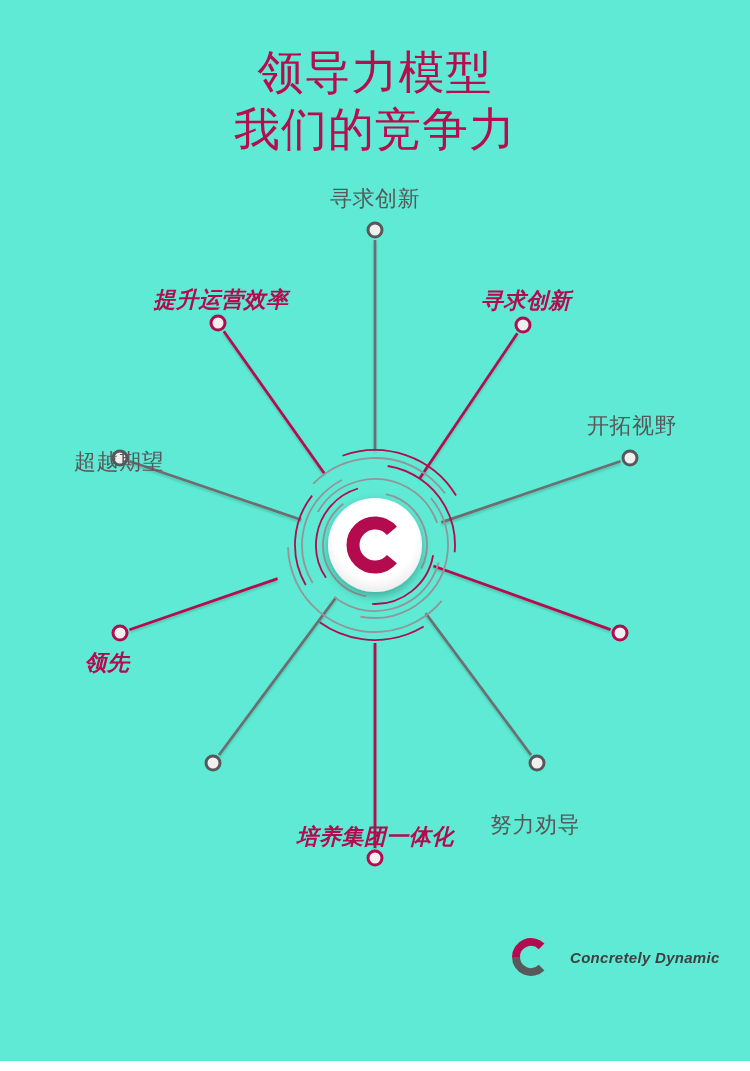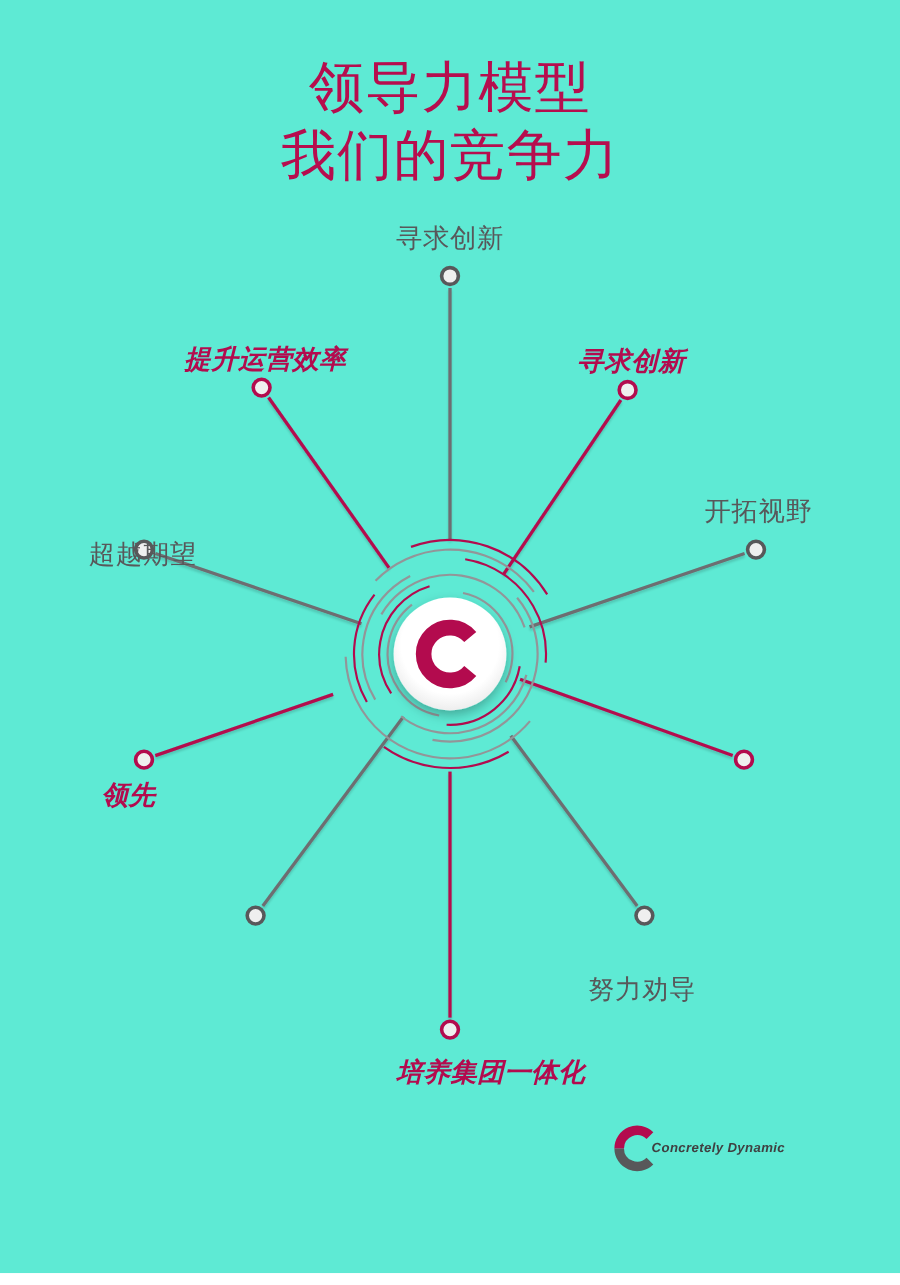--- a/index.html
+++ b/index.html
@@ -36,24 +36,24 @@
     position: absolute;
     transform: translate(-50%, -50%);
     white-space: nowrap;
     font-size: 22px;
     letter-spacing: 0.5px;
   }
   .node-label.gray { color: #58585a; font-weight: 400; }
   .node-label.accent { color: #b30b4e; font-weight: 700; font-style: italic; }
   .brand-text {
     position: absolute;
-    left: 543px;
+    left: 570px;
     top: 957px;
     transform: translateY(-50%);
-    font-size: 11px;
+    font-size: 15px;
     font-style: italic;
     font-weight: 700;
     color: #3f4041;
     letter-spacing: 0.3px;
     white-space: nowrap;
   }
 </style>
 </head>
 <body>
 
@@ -123,20 +123,20 @@
     <g fill="none" stroke-width="8">
       <path d="M541.6 967.6 A15 15 0 0 1 516 957" stroke="#58585a"></path>
       <path d="M516 957 A15 15 0 0 1 541.6 946.4" stroke="#b30b4e"></path>
     </g>
   </svg>
 
   <div class="node-label gray" style="left:375px; top:199px;">寻求创新</div>
   <div class="node-label accent" style="left:526px; top:301px;">寻求创新</div>
   <div class="node-label gray" style="left:632px; top:426px;">开拓视野</div>
   <div class="node-label gray" style="left:535px; top:825px;">努力劝导</div>
-  <div class="node-label accent" style="left:375px; top:894px;margin-left:34px;">培养集团一体化</div>
+  <div class="node-label accent" style="left:375px; top:837px;">培养集团一体化</div>
   <div class="node-label accent" style="left:107px; top:663px;">领先</div>
   <div class="node-label gray" style="left:119px; top:418px;margin-top:44px;">超越期望</div>
   <div class="node-label accent" style="left:221px; top:300px;">提升运营效率</div>
 
   <div class="brand-text">Concretely Dynamic</div>
 
 </div>
 
 </body></html>

